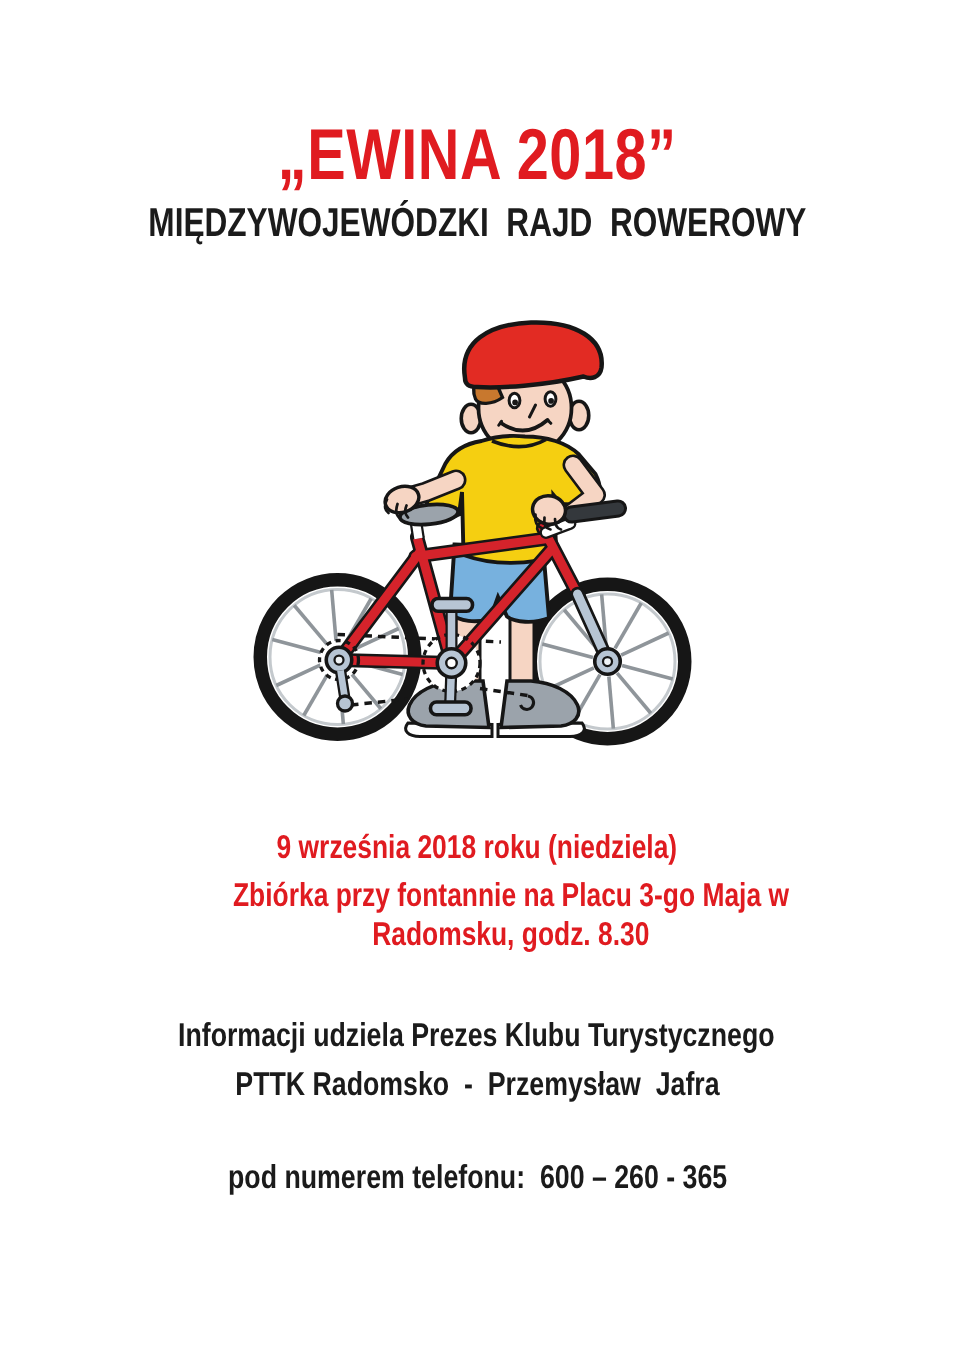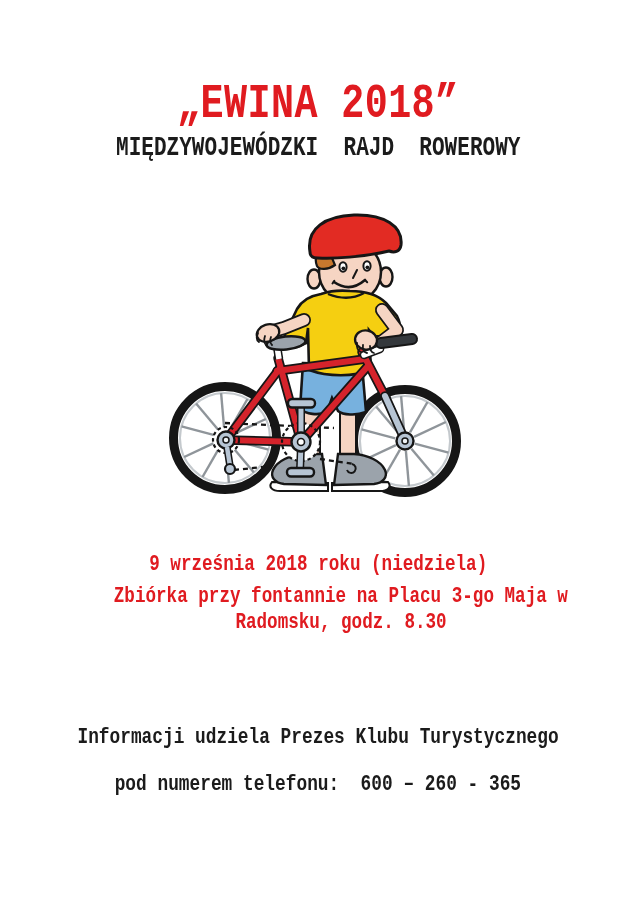--- a/index.html
+++ b/index.html
@@ -1,33 +1,33 @@
 <!DOCTYPE html>
 <html style="--page-bg: #ffffff; --accent-red: #e01b20; --text-black: #1b1b1b; --helmet-red: #e22b23; --frame-red: #d5232b; --shirt-yellow: #f5cf11; --shorts-blue: #77b1de; --skin: #f6d5c3; --hair-brown: #c8782e; --metal-blue: #b7c5d4; --gray: #9ba3ab; --outline: #161616;"><head>
 <meta charset="utf-8">
 <style>
   html,body{margin:0;padding:0;background:#888;}
   .page{
     position:relative;width:636px;height:900px;margin:0 auto;
     background:var(--page-bg,#fff);overflow:hidden;
-    font-family:Liberation Mono, monospace;font-weight:700;
+    font-family:Liberation Sans, sans-serif;font-weight:700;
   }
   .line{position:absolute;left:0;width:636px;text-align:center;white-space:pre;}
   .tscale{display:inline-block;transform-origin:50% 50%;white-space:pre;}
   .red{color:var(--accent-red,#e01b20);}
   .blk{color:var(--text-black,#1b1b1b);}
 
   .title{top:79px;font-size:48px;line-height:50px;}
   .title .tscale{transform:scaleX(0.84);letter-spacing:0.5px;}
   .subtitle{top:133px;font-size:27px;line-height:30px;}
   .subtitle .tscale{transform:scaleX(0.78);}
   .date{top:552px;font-size:22px;line-height:26px;}
   .meeting{top:584px;font-size:22px;line-height:26px;padding-left:23px;}
   .red .tscale,.date .tscale,.meeting .tscale{transform:scaleX(0.80);}
-  .info1{top:677px;margin-top:48px;}  .info2{top:710px;}  .info3{top:772px;}
+  .info1{top:677px;}  .info2{top:710px;}  .info3{top:772px;}
   .info{font-size:22px;line-height:26px;}
   .info .tscale{transform:scaleX(0.81);}
 
   .illu{position:absolute;left:158px;top:200px;width:320px;height:300px;}
 
   
   .o{stroke:var(--outline,#161616);}
   .f-skin{fill:var(--skin,#f6d5c3);}   .f-shirt{fill:var(--shirt-yellow,#f5cf11);}
   .f-shorts{fill:var(--shorts-blue,#77b1de);} .f-helmet{fill:var(--helmet-red,#e22b23);}
   .f-hair{fill:var(--hair-brown,#c8782e);} .f-metal{fill:var(--metal-blue,#b7c5d4);}
@@ -224,15 +224,16 @@
       <ellipse class="f-skin o" stroke-width="2.3" cx="208" cy="140" rx="11" ry="9.5" transform="rotate(10 208 140)"></ellipse>
       <path class="s-blk" stroke-width="1.8" stroke-linecap="round" d="M199,143 q-1,7 4,9 M205,145 q-1,7 4,8 M212,146 q0,6 4,7"></path>
     </g>
   </svg>
 
   <div class="line date red"><span class="tscale">9 września 2018 roku (niedziela)</span></div>
 
   <div class="line meeting red"><span class="tscale">Zbiórka przy fontannie na Placu 3-go Maja w</span><br><span class="tscale">Radomsku, godz. 8.30</span></div>
 
   <div class="line info info1 blk"><span class="tscale">Informacji udziela Prezes Klubu Turystycznego</span></div>
+  <div class="line info info2 blk"><span class="tscale">PTTK Radomsko  -  Przemysław  Jafra</span></div>
   <div class="line info info3 blk"><span class="tscale">pod numerem telefonu:  600 – 260 - 365</span></div>
 
 </div>
 
 </body></html>

